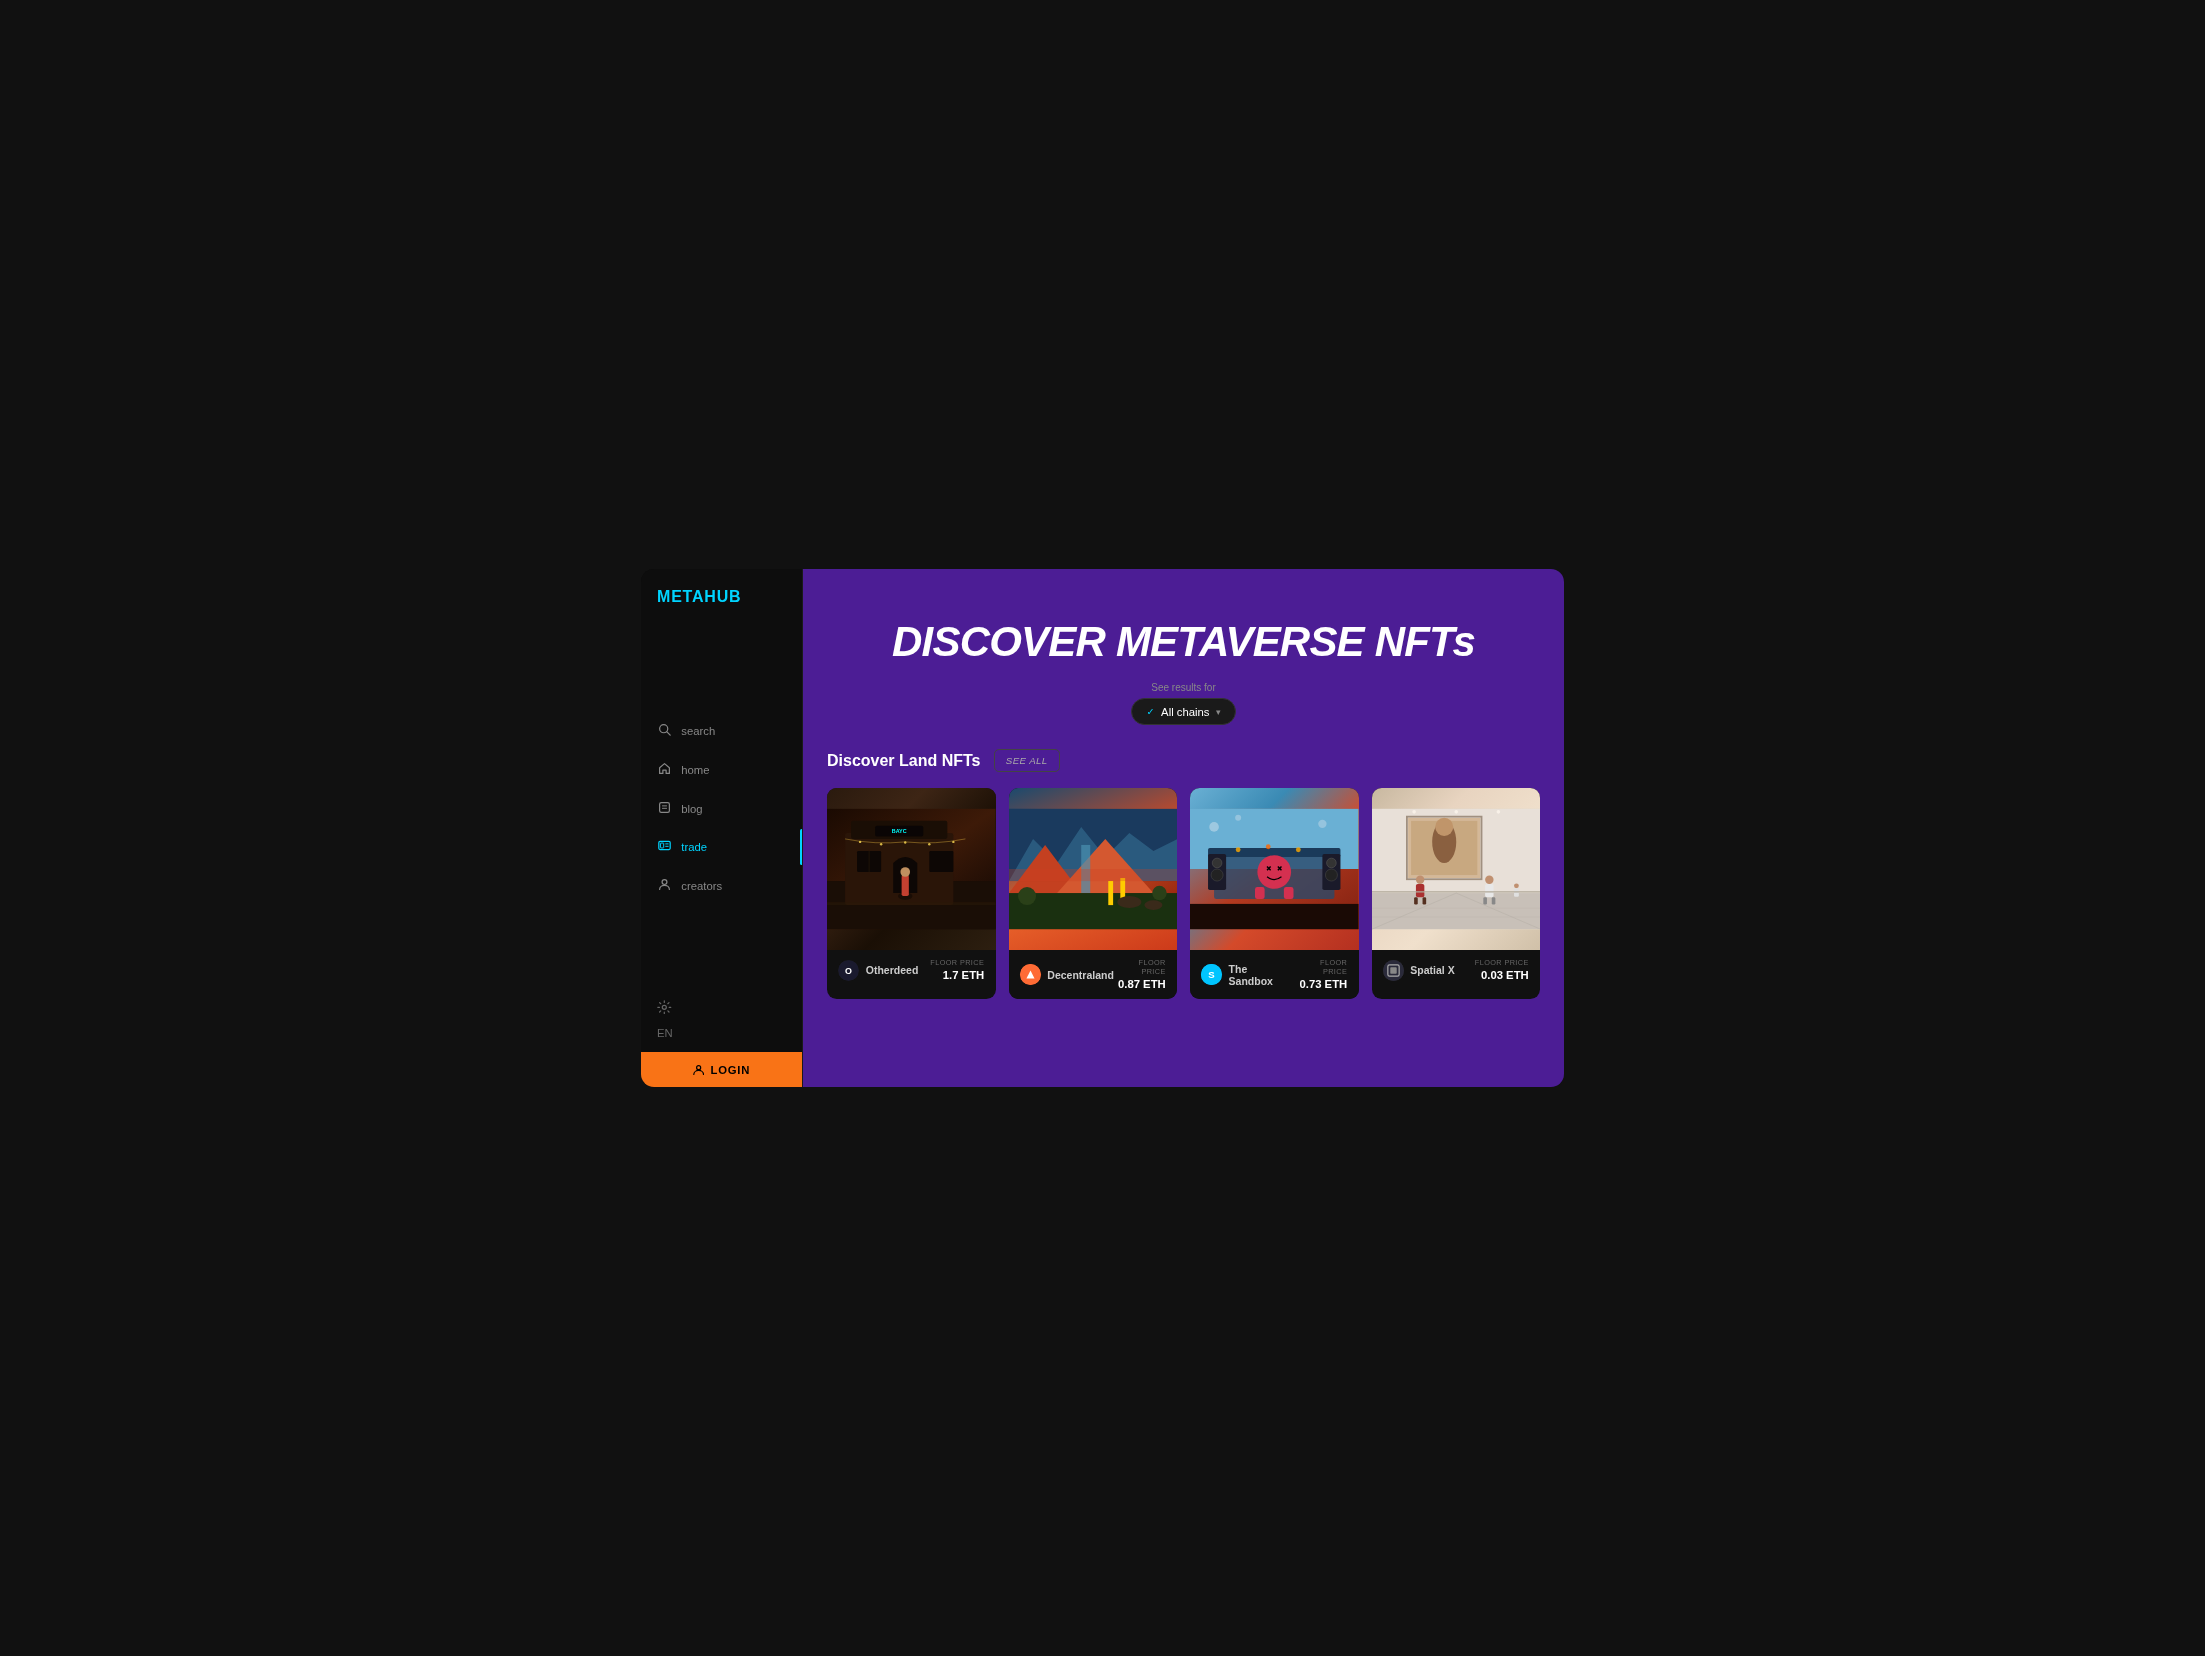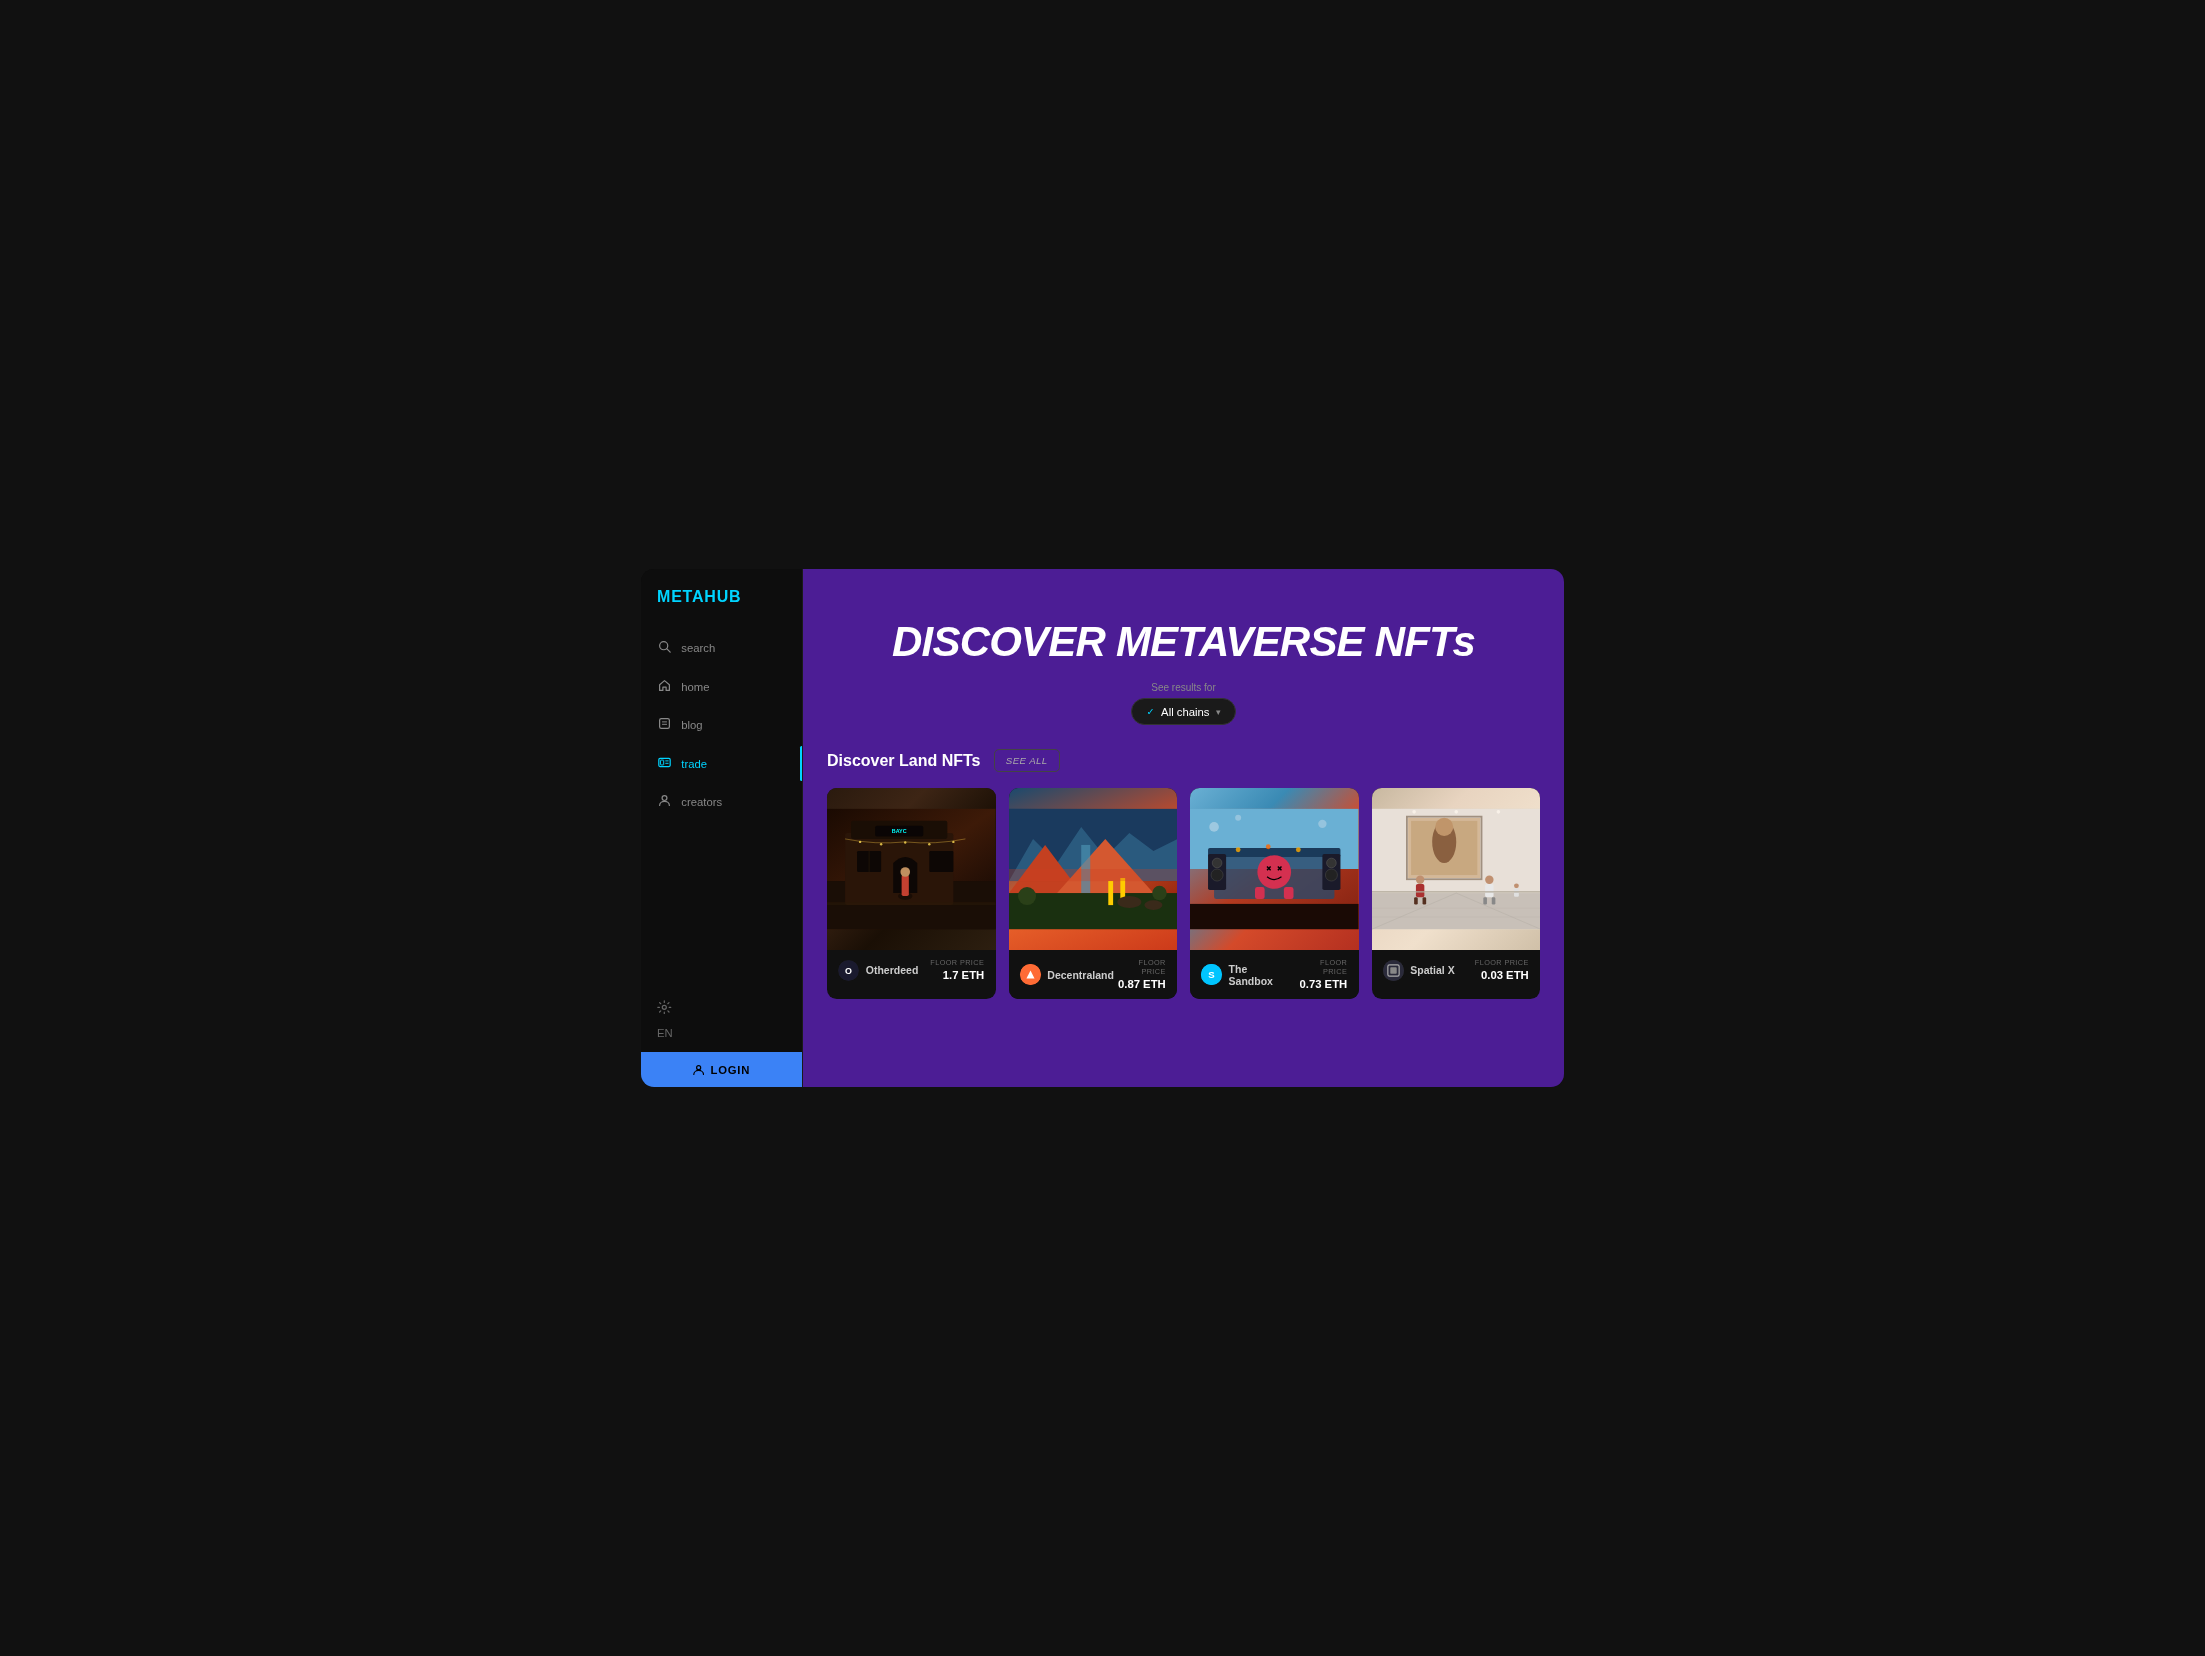--- a/index.html
+++ b/index.html
@@ -45,20 +45,21 @@
     }
     .logo span {
       color: #00d4ff;
     }
 
     .nav-items {
       flex: 1;
       display: flex;
       flex-direction: column;
       gap: 3.2px;
+      justify-content: center;
     }
 
     .nav-item {
       display: flex;
       align-items: center;
       gap: 9.7px;
       padding: 9.7px 16px;
       cursor: pointer;
       color: #888;
       font-size: 11.3px;
@@ -110,21 +111,21 @@
     .lang-text {
       color: #666;
       font-size: 11.3px;
     }
 
     .login-btn {
       display: flex;
       align-items: center;
       justify-content: center;
       gap: 6.5px;
-      background: #3b82f6;
+      background: #f97316;
       color: #000;
       font-weight: 700;
       font-size: 11.3px;
       width: 100%;
       padding: 11.3px 16px;
       cursor: pointer;
       border: none;
       letter-spacing: 0.8px;
     }
 

